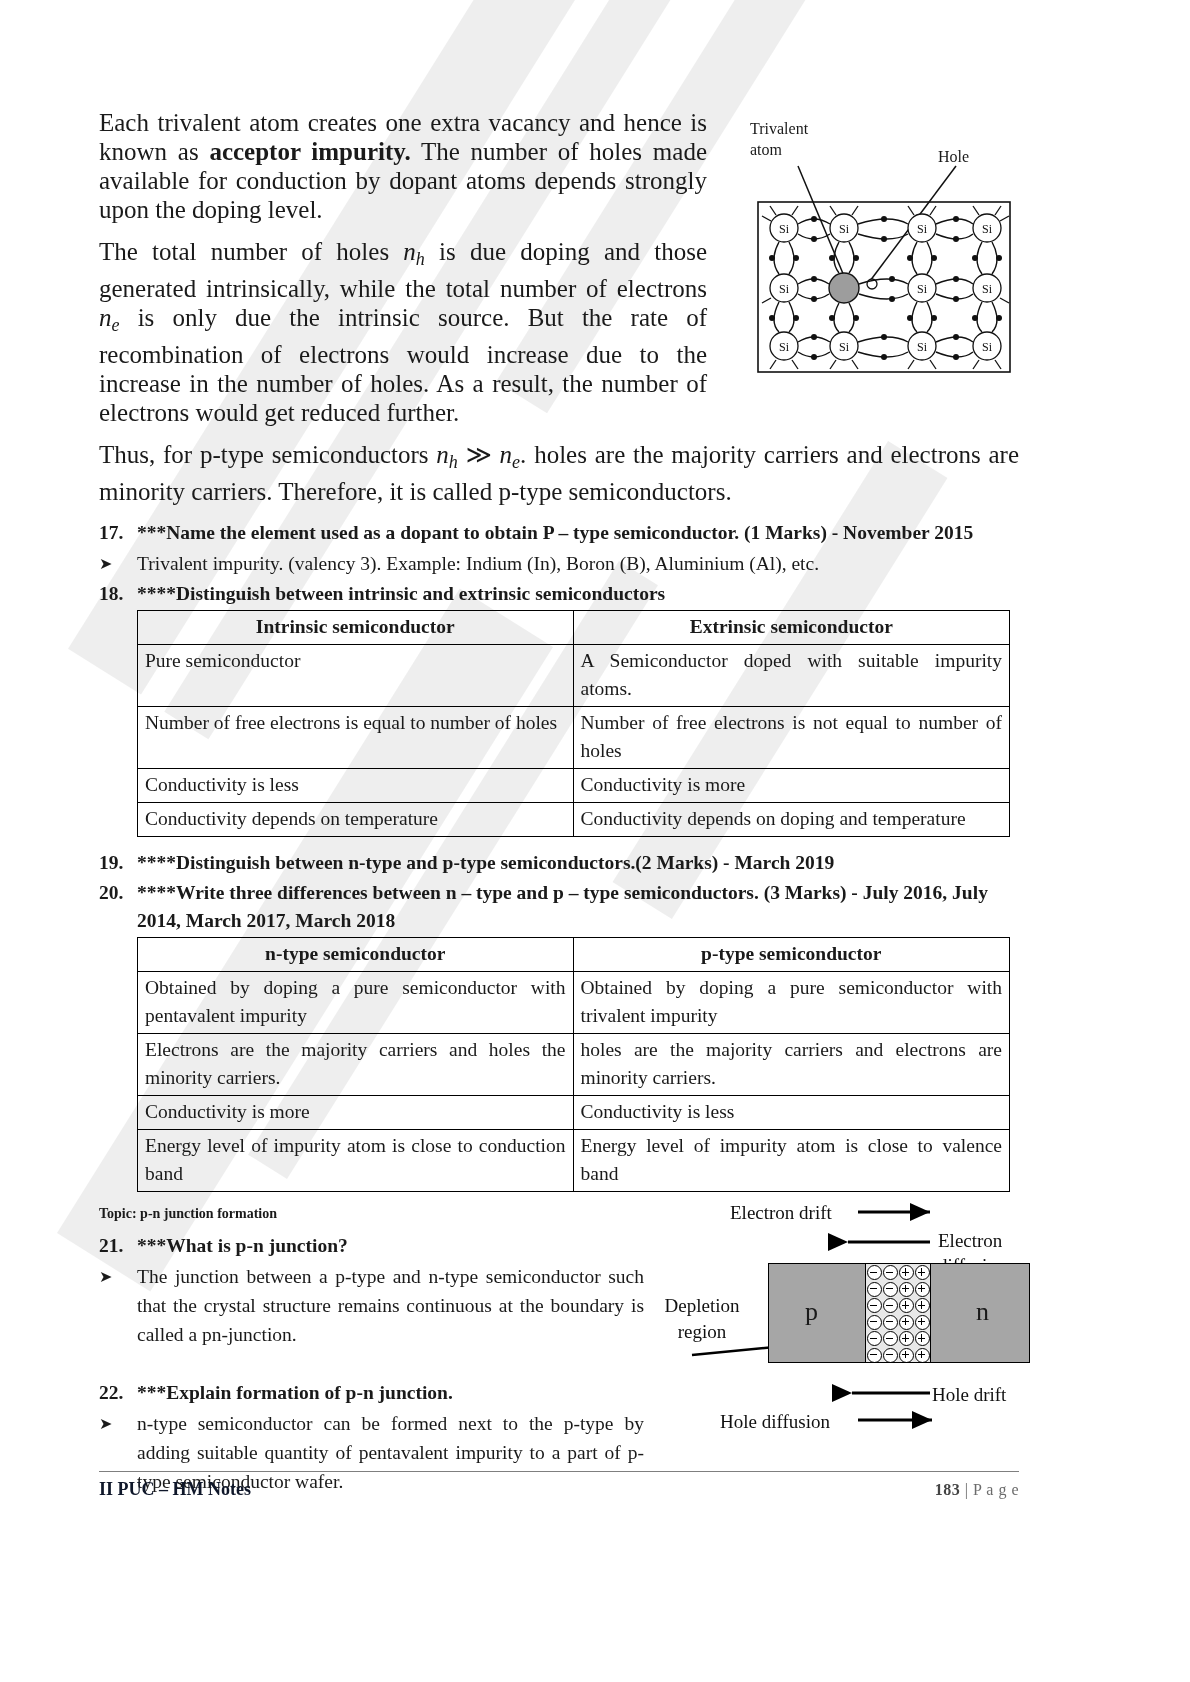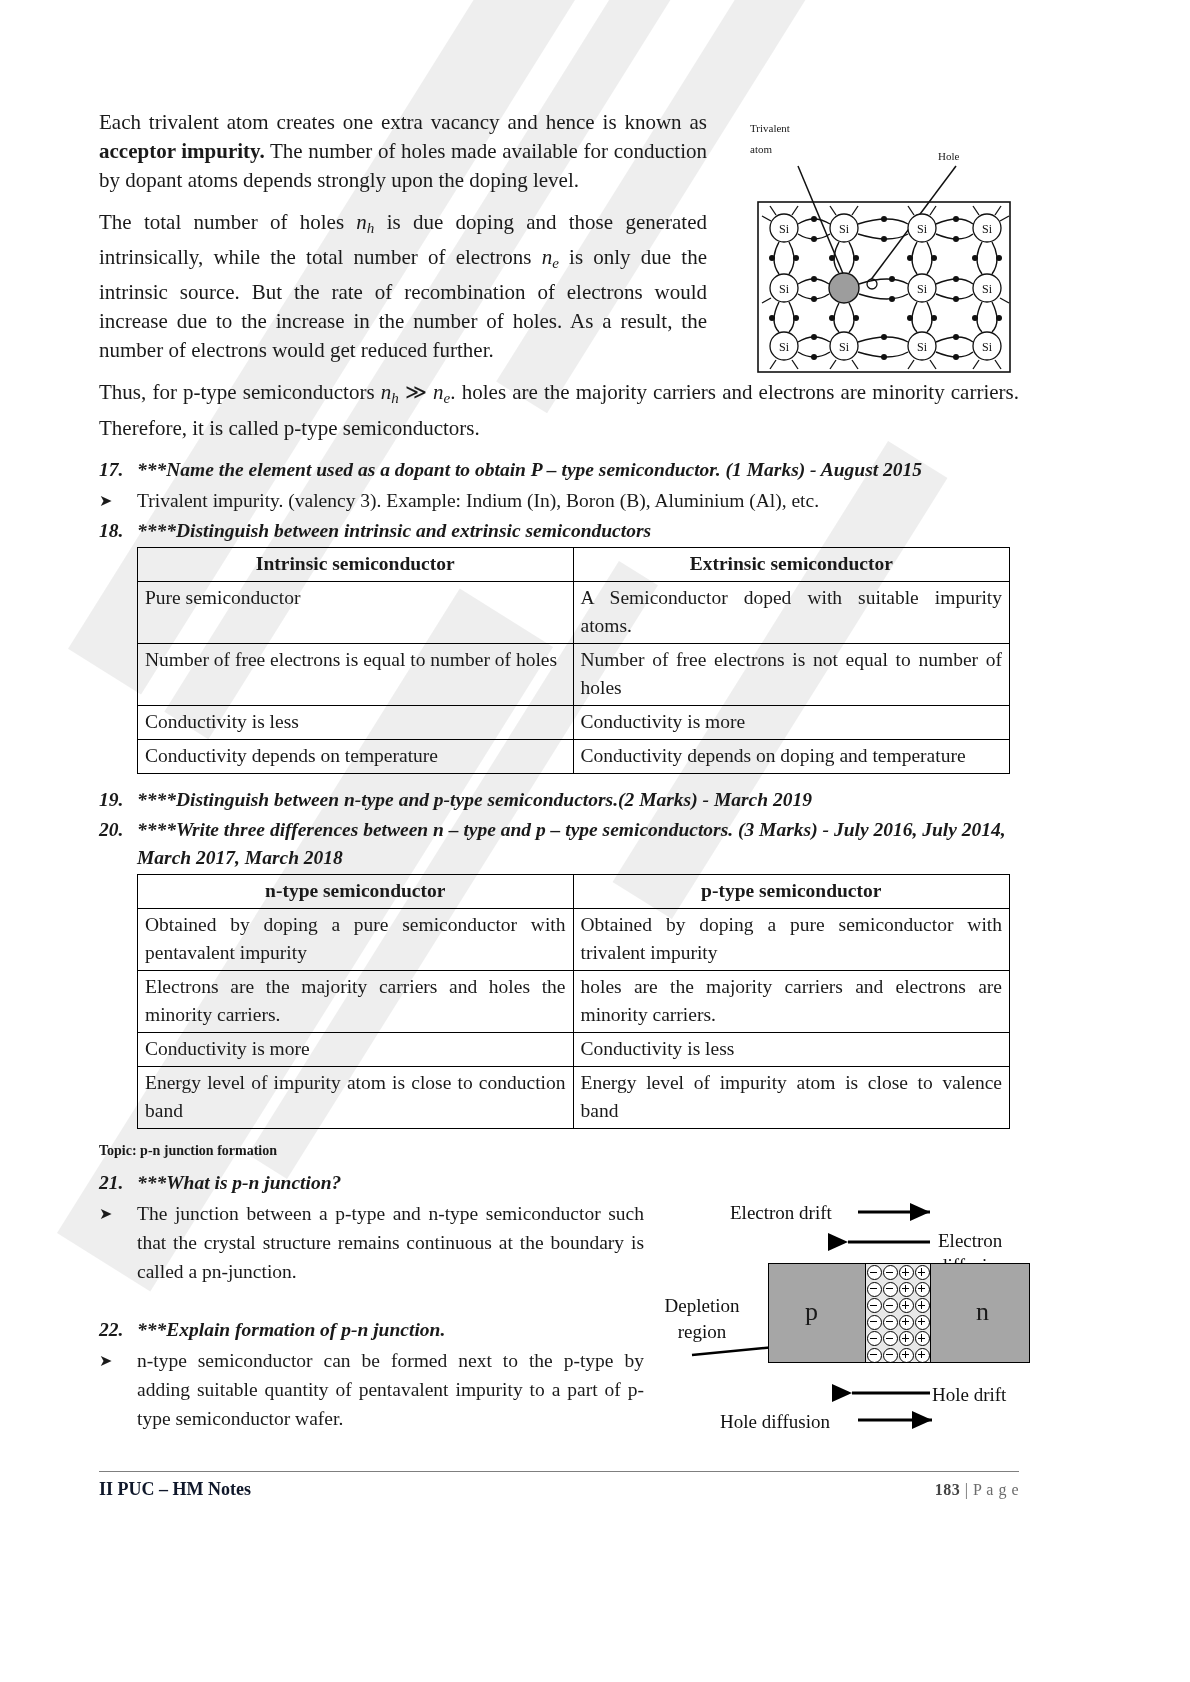--- a/index.html
+++ b/index.html
@@ -41,41 +41,40 @@
   .content {
     position: absolute;
     left: 99px;
     top: 108px;
     width: 920px;
   }
 
   p, div, td, th, span { box-sizing: border-box; }
 
   .para {
-    font-size: 21px;
+    font-size: 25px;
     line-height: 29px;
     text-align: justify;
     margin: 0 0 13px 0;
   }
 
   .narrow { width: 608px; }
 
   b, .bold { font-weight: bold; }
 
   sub { font-size: .72em; vertical-align: -0.28em; }
   .ital { font-style: italic; }
 
   
   .qitem {
     display: flex;
     font-size: 19.5px;
     line-height: 28px;
     font-weight: bold;
     margin: 0 0 2px 0;
-    font-style: italic;
   }
   .qnum {
     width: 38px;
     flex: 0 0 38px;
     text-align: left;
   }
   .qtext { flex: 1 1 auto; }
 
   
   .bullet {
@@ -154,21 +153,21 @@
   
   .fig-lattice {
     position: absolute;
     left: 744px;
     top: 118px;
     width: 280px;
     height: 270px;
   }
   .fig-lattice .lab {
     position: absolute;
-    font-size: 11px;
+    font-size: 16px;
     line-height: 21px;
     color: #1a1a1a;
   }
 
   
   .fig-pn {
     position: absolute;
     left: 630px;
     top: 1195px;
     width: 400px;
@@ -433,21 +432,21 @@
   <div class="content">
 
     <p class="para narrow"><span>Each trivalent atom creates one extra vacancy and hence is known as </span><b>acceptor impurity.</b><span> The number of holes made available for conduction by dopant atoms depends strongly upon the doping level.</span></p>
 
     <p class="para narrow"><span>The total number of holes </span><span class="ital"><span>n</span><sub>h</sub></span><span> is due doping and those generated intrinsically, while the total number of electrons </span><span class="ital"><span>n</span><sub>e</sub></span><span> is only due the intrinsic source. But the rate of recombination of electrons would increase due to the increase in the number of holes. As a result, the number of electrons would get reduced further.</span></p>
 
     <p class="para" style="width:920px; "><span>Thus, for p-type semiconductors </span><span class="ital"><span>n</span><sub>h</sub></span><span> ≫ </span><span class="ital"><span>n</span><sub>e</sub></span><span>. holes are the majority carriers and electrons are minority carriers. Therefore, it is called p-type semiconductors.</span></p>
 
     <div class="qitem">
       <span class="qnum">17.</span>
-      <span class="qtext">***Name the element used as a dopant to obtain P – type semiconductor. (1 Marks) - August 2015</span>
+      <span class="qtext">***Name the element used as a dopant to obtain P – type semiconductor. (1 Marks) - November 2015</span>
     </div>
     <div class="bullet">
       <span class="bmark">➤</span>
       <span class="btext">Trivalent impurity. (valency 3). Example: Indium (In), Boron (B), Aluminium (Al), etc.</span>
     </div>
 
     <div class="qitem" style="margin-top:0;">
       <span class="qnum">18.</span>
       <span class="qtext">****Distinguish between intrinsic and extrinsic semiconductors</span>
     </div>

